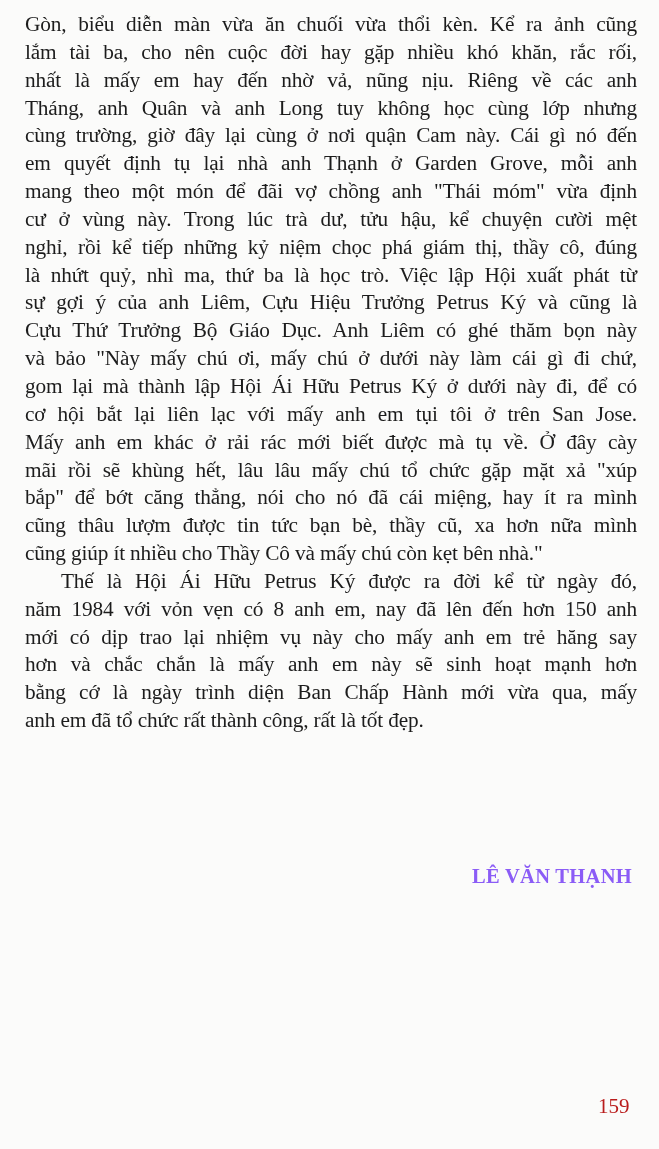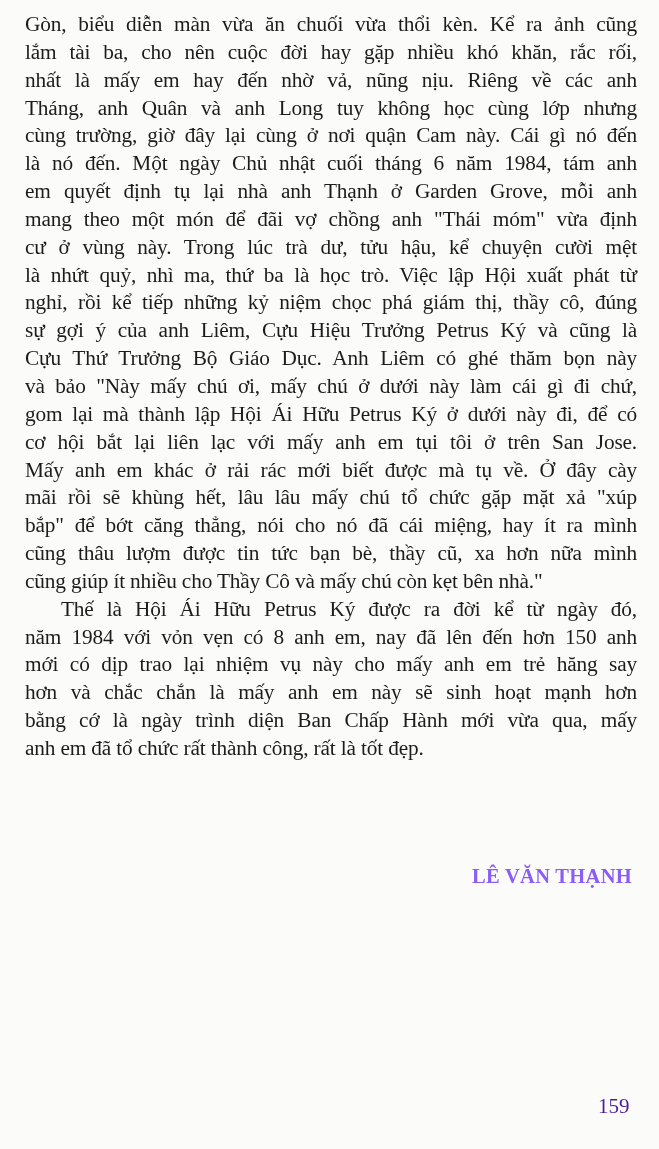--- a/index.html
+++ b/index.html
@@ -44,39 +44,38 @@
       font-size: 20.5px;
       font-weight: bold;
       letter-spacing: 0.3px;
       color: #8b5cf6;
     }
     .page-number {
       position: absolute;
       left: 598px;
       top: 1094px;
       font-size: 21px;
-      color: #4c1d95;
+      color: #b91c1c;
     }
   </style>
 </head>
 <body>
 
 <div class="page">
   <div>
     <span class="line">Gòn, biểu diễn màn vừa ăn chuối vừa thổi kèn. Kể ra ảnh cũng</span>
     <span class="line">lắm tài ba, cho nên cuộc đời hay gặp nhiều khó khăn, rắc rối,</span>
     <span class="line">nhất là mấy em hay đến nhờ vả, nũng nịu. Riêng về các anh</span>
     <span class="line">Tháng, anh Quân và anh Long tuy không học cùng lớp nhưng</span>
     <span class="line">cùng trường, giờ đây lại cùng ở nơi quận Cam này. Cái gì nó đến</span>
-    <span class="line">là nó đến. Một ngày Chủ nhật cuối tháng 6 năm 1984, tám anh</span>
     <span class="line">em quyết định tụ lại nhà anh Thạnh ở Garden Grove, mỗi anh</span>
     <span class="line">mang theo một món để đãi vợ chồng anh "Thái móm" vừa định</span>
     <span class="line">cư ở vùng này. Trong lúc trà dư, tửu hậu, kể chuyện cười mệt</span>
+    <span class="line">nghỉ, rồi kể tiếp những kỷ niệm chọc phá giám thị, thầy cô, đúng</span>
     <span class="line">là nhứt quỷ, nhì ma, thứ ba là học trò. Việc lập Hội xuất phát từ</span>
-    <span class="line">nghỉ, rồi kể tiếp những kỷ niệm chọc phá giám thị, thầy cô, đúng</span>
     <span class="line">sự gợi ý của anh Liêm, Cựu Hiệu Trưởng Petrus Ký và cũng là</span>
     <span class="line">Cựu Thứ Trưởng Bộ Giáo Dục. Anh Liêm có ghé thăm bọn này</span>
     <span class="line">và bảo "Này mấy chú ơi, mấy chú ở dưới này làm cái gì đi chứ,</span>
     <span class="line">gom lại mà thành lập Hội Ái Hữu Petrus Ký ở dưới này đi, để có</span>
     <span class="line">cơ hội bắt lại liên lạc với mấy anh em tụi tôi ở trên San Jose.</span>
     <span class="line">Mấy anh em khác ở rải rác mới biết được mà tụ về. Ở đây cày</span>
     <span class="line">mãi rồi sẽ khùng hết, lâu lâu mấy chú tổ chức gặp mặt xả "xúp</span>
     <span class="line">bắp" để bớt căng thẳng, nói cho nó đã cái miệng, hay ít ra mình</span>
     <span class="line">cũng thâu lượm được tin tức bạn bè, thầy cũ, xa hơn nữa mình</span>
     <span class="line last">cũng giúp ít nhiều cho Thầy Cô và mấy chú còn kẹt bên nhà."</span>

